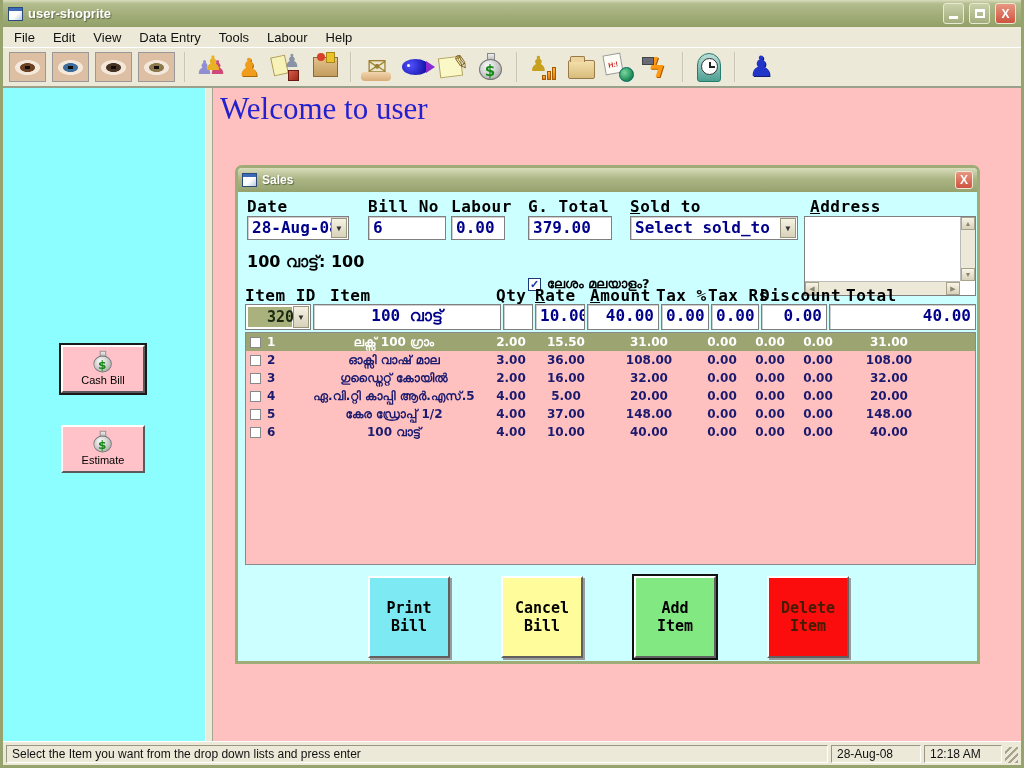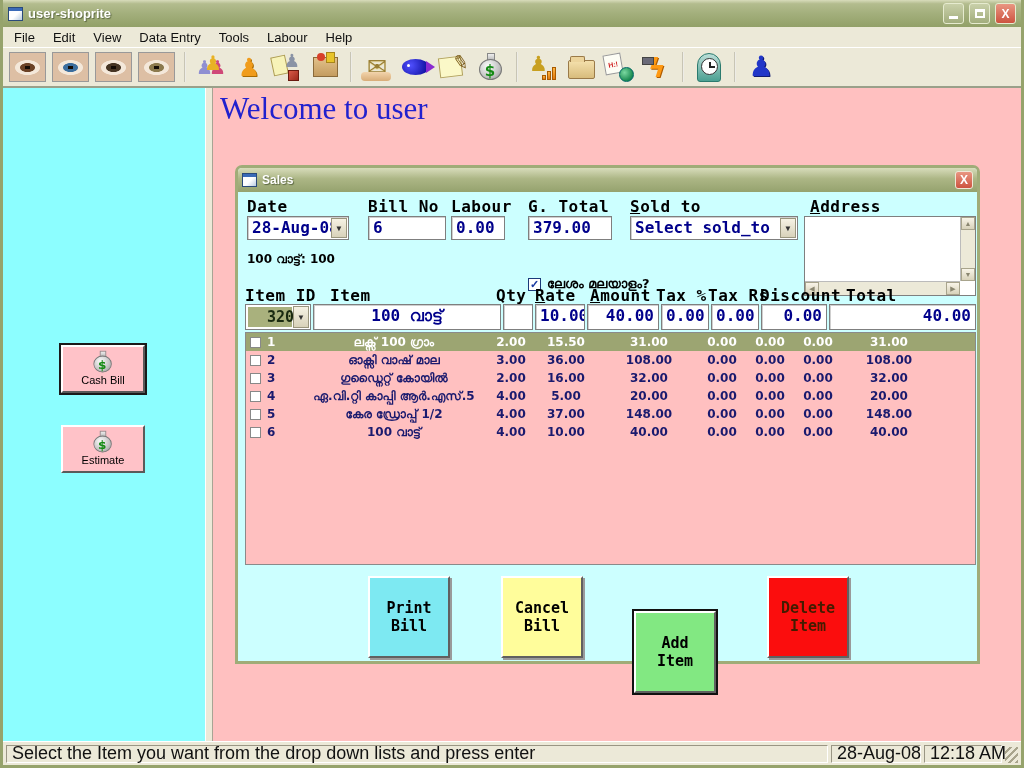--- a/index.html
+++ b/index.html
@@ -83,21 +83,21 @@
   .sales-title .t { color:#fff; font-weight:bold; font-size:12px; text-shadow:1px 1px 1px #5a6640; flex:1; }
   .sales-close { width:18px; height:18px; border-radius:3px; border:1px solid #F0E8D8; background:linear-gradient(180deg,#E99681,#CD5340); display:flex; align-items:center; justify-content:center; }
   .sales-body { position:absolute; left:0; right:0; top:24px; bottom:0; background:#CCFFFF; }
 
   .mlabel { position:absolute; font-family:"DejaVu Sans Mono", monospace; font-weight:bold; font-size:16px; letter-spacing:0.5px; color:#000; white-space:nowrap; }
   .ul { text-decoration:underline; }
   .tbox { position:absolute; height:24px; background:#fff; border:1px solid #7f7f7f; box-shadow:inset 1px 1px 0 #cfcfcf;
           font-family:"DejaVu Sans Mono", monospace; font-weight:bold; font-size:16px; color:#00008B; padding:1px 4px; white-space:nowrap; overflow:hidden; }
   .num { text-align:right; }
   .combo-arrow { position:absolute; right:1px; top:1px; bottom:1px; width:16px; background:linear-gradient(#f6f2e4,#d8d2ba); border:1px solid #9a967e; display:flex; align-items:center; justify-content:center; font-size:8px; color:#333; }
-  .hint { position:absolute; left:9px; top:60px; font-family:"DejaVu Sans", sans-serif; font-weight:bold; font-size:12px; color:#000; }
+  .hint { position:absolute; left:9px; top:60px; font-family:"DejaVu Sans", sans-serif; font-weight:bold; font-size:16px; color:#000; }
   .chkrow { position:absolute; left:290px; top:60px; display:flex; align-items:center; gap:6px;margin-top:24px; }
   .cb { width:13px; height:13px; background:#fff; border:1px solid #1a3a7a; display:flex; align-items:center; justify-content:center; font-size:11px; font-weight:bold; color:#1a3aa0; }
   .cb.checked::after { content:"✓"; }
   .chklabel { font-family:"DejaVu Sans", sans-serif; font-weight:bold; font-size:13px; color:#000; }
 
   .addr { position:absolute; left:566px; top:24px; width:172px; height:80px; background:#fff; border:1px solid #7f7f7f; }
   .sbv { position:absolute; right:0; top:0; bottom:14px; width:15px; background:#ECE9D8; border-left:1px solid #bbb; display:flex; flex-direction:column; justify-content:space-between; }
   .sbh { position:absolute; left:0; right:15px; bottom:0; height:14px; background:#ECE9D8; border-top:1px solid #bbb; display:flex; justify-content:space-between; }
   .sbtn { width:14px; height:13px; background:linear-gradient(#f8f4e8,#d8d2ba); border:1px solid #a8a48c; font-size:7px; color:#8a8670; display:flex; align-items:center; justify-content:center; }
 
@@ -116,25 +116,25 @@
   .gc-txp { width:46px; text-align:center; }
   .gc-txr { width:50px; text-align:center; }
   .gc-dis { width:46px; text-align:center; }
   .gc-tot { width:96px; text-align:center; }
 
   .abtn { position:absolute; top:384px; width:82px; height:82px; display:flex; align-items:center; justify-content:center; text-align:center;
           font-family:"DejaVu Sans Mono", monospace; font-weight:bold; font-size:15px; white-space:pre-line; color:#000;
           border-top:2px solid #fff; border-left:2px solid #fff; border-right:2px solid #606060; border-bottom:2px solid #606060; box-shadow:2px 2px 0 #9a9a9a; }
   .btn-print { left:130px; background:#7DE9F2; }
   .btn-cancel { left:263px; background:#FFFD9B; }
-  .btn-add { left:396px; background:#82E882; outline:2px solid #111;margin-top:35px; }
+  .btn-add { left:396px; background:#82E882; outline:2px solid #111; }
   .btn-delete { left:529px; background:#FB0D0D; color:#441c00; }
 
   
-  .statusbar { position:absolute; left:0; right:0; bottom:0; height:24px; background:#ECE9D8; border-top:1px solid #fff; display:flex; align-items:center; gap:3px; padding:2px 3px; font-size:18px; color:#111; }
+  .statusbar { position:absolute; left:0; right:0; bottom:0; height:24px; background:#ECE9D8; border-top:1px solid #fff; display:flex; align-items:center; gap:3px; padding:2px 3px; font-size:12px; color:#111; }
   .spanel { height:18px; display:flex; align-items:center; padding:0 5px; border:1px solid; border-color:#9a9684 #ffffff #ffffff #9a9684; background:#ECE9D8; white-space:nowrap; }
   .sp-msg { flex:1; }
   .sp-date { width:90px; } .sp-time { width:78px; }
   .grip { width:13px; height:16px; background:repeating-linear-gradient(135deg, transparent 0 3px, #a8a48c 3px 5px); align-self:flex-end; }
 </style>
 </head>
 <body>
 
 <div class="screen">
 

